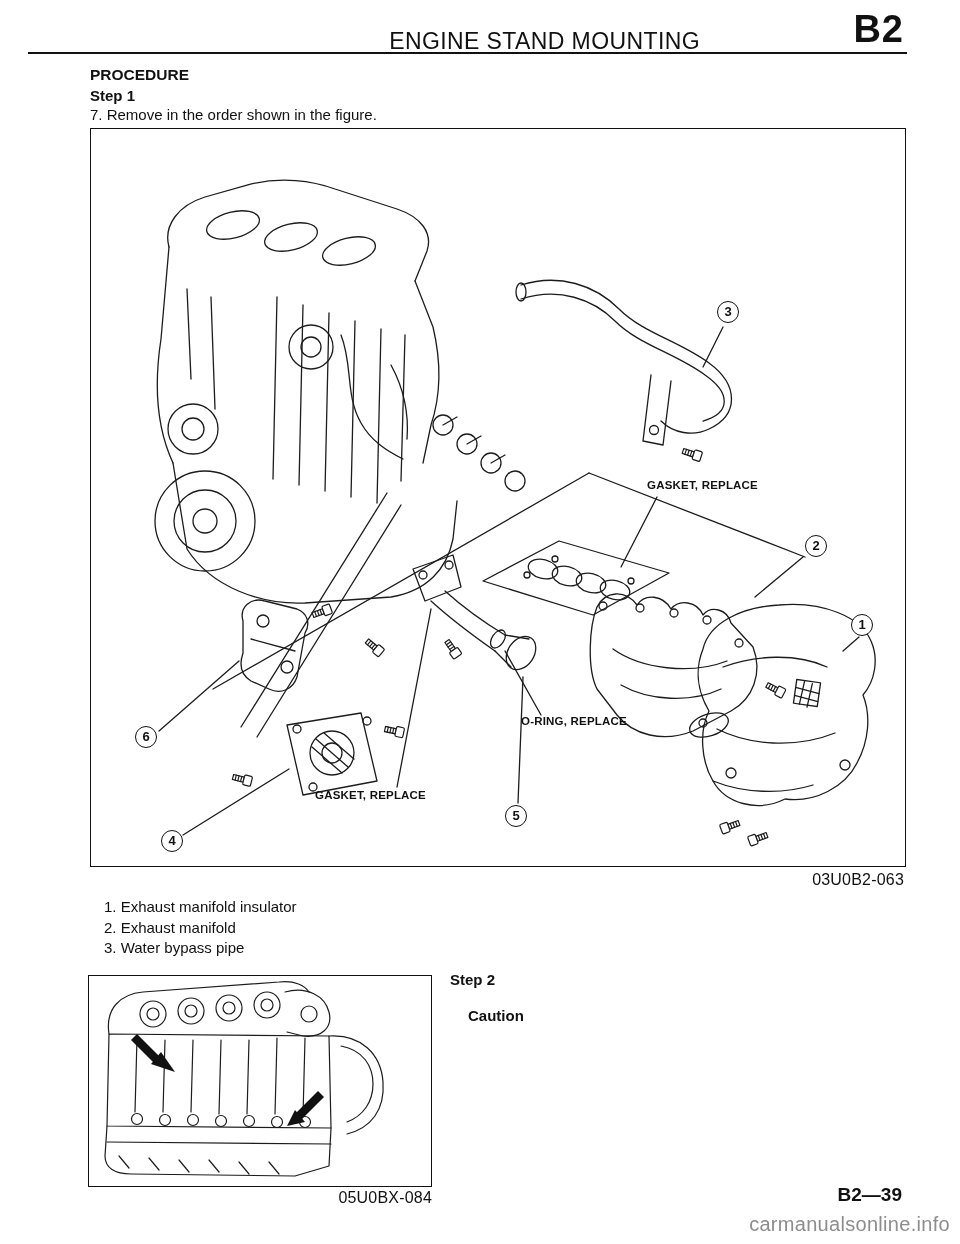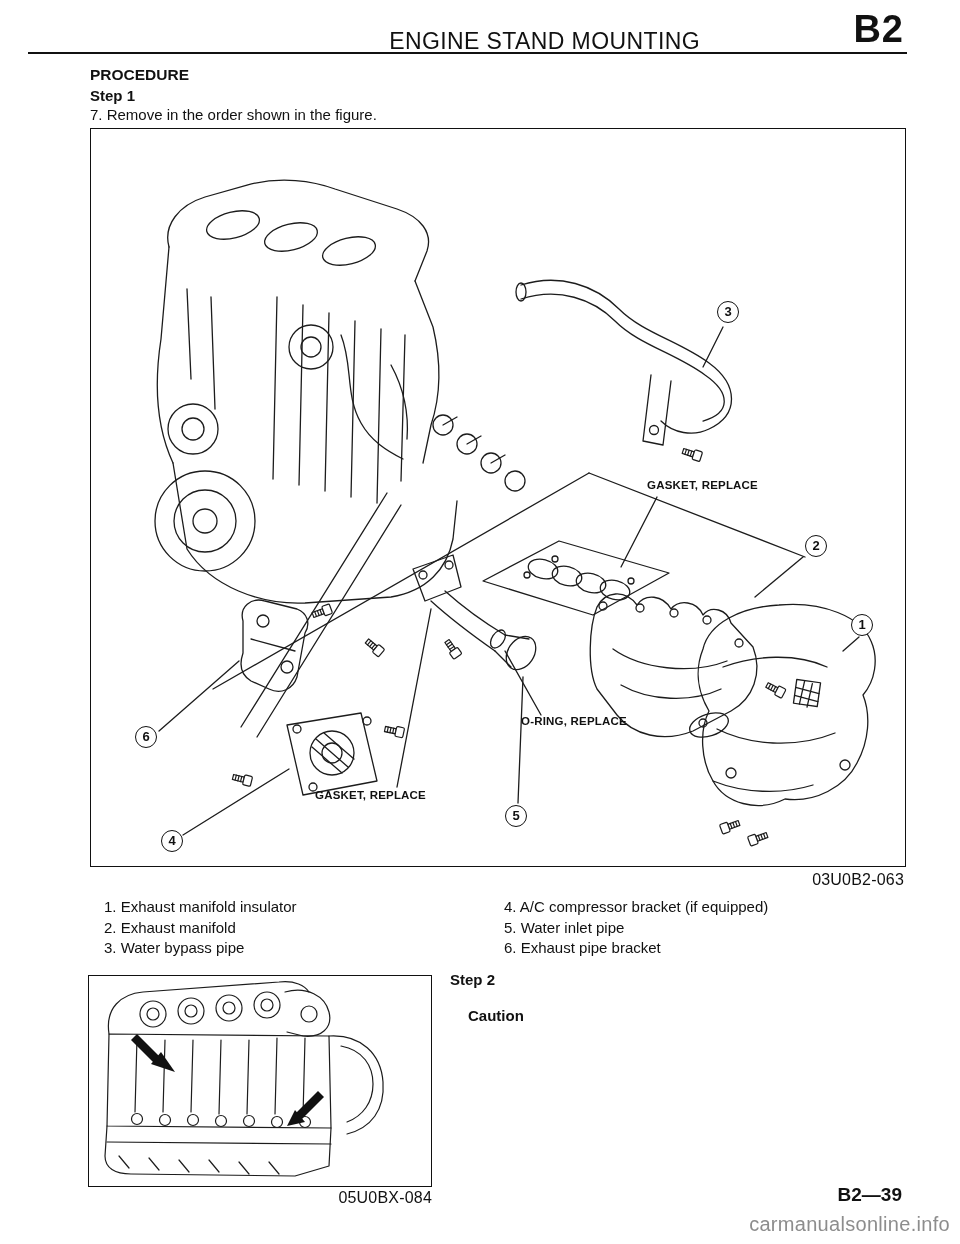--- a/index.html
+++ b/index.html
@@ -187,25 +187,20 @@
     <div class="fig-label" style="left:556px; top:350px;">GASKET, REPLACE</div>
     <div class="fig-label" style="left:430px; top:586px;">O-RING, REPLACE</div>
     <div class="fig-label" style="left:224px; top:660px;">GASKET, REPLACE</div>
   </div>
   <div class="fig-code" id="fig1-code">03U0B2-063</div>
 
   <div class="parts-col" id="parts-left">
     <div>1. Exhaust manifold insulator</div>
     <div>2. Exhaust manifold</div>
     <div>3. Water bypass pipe</div>
-  </div>
-  <div class="parts-col" id="parts-right">
-    <div>4. A/C compressor bracket (if equipped)</div>
-    <div>5. Water inlet pipe</div>
-    <div>6. Exhaust pipe bracket</div>
   </div>
 
   <div class="step2-label">Step 2</div>
   <div class="caution-heading">Caution</div>
 
   <div class="figure2">
     <svg viewBox="0 0 341 209" width="341" height="209">
       <g stroke="#1c1c1c" fill="none" stroke-width="1.2" stroke-linejoin="round" stroke-linecap="round">
         <path d="M20,58 C16,32 32,18 54,16 L190,6 C206,4 216,10 220,16"></path>
         <circle cx="64" cy="38" r="13"></circle>

